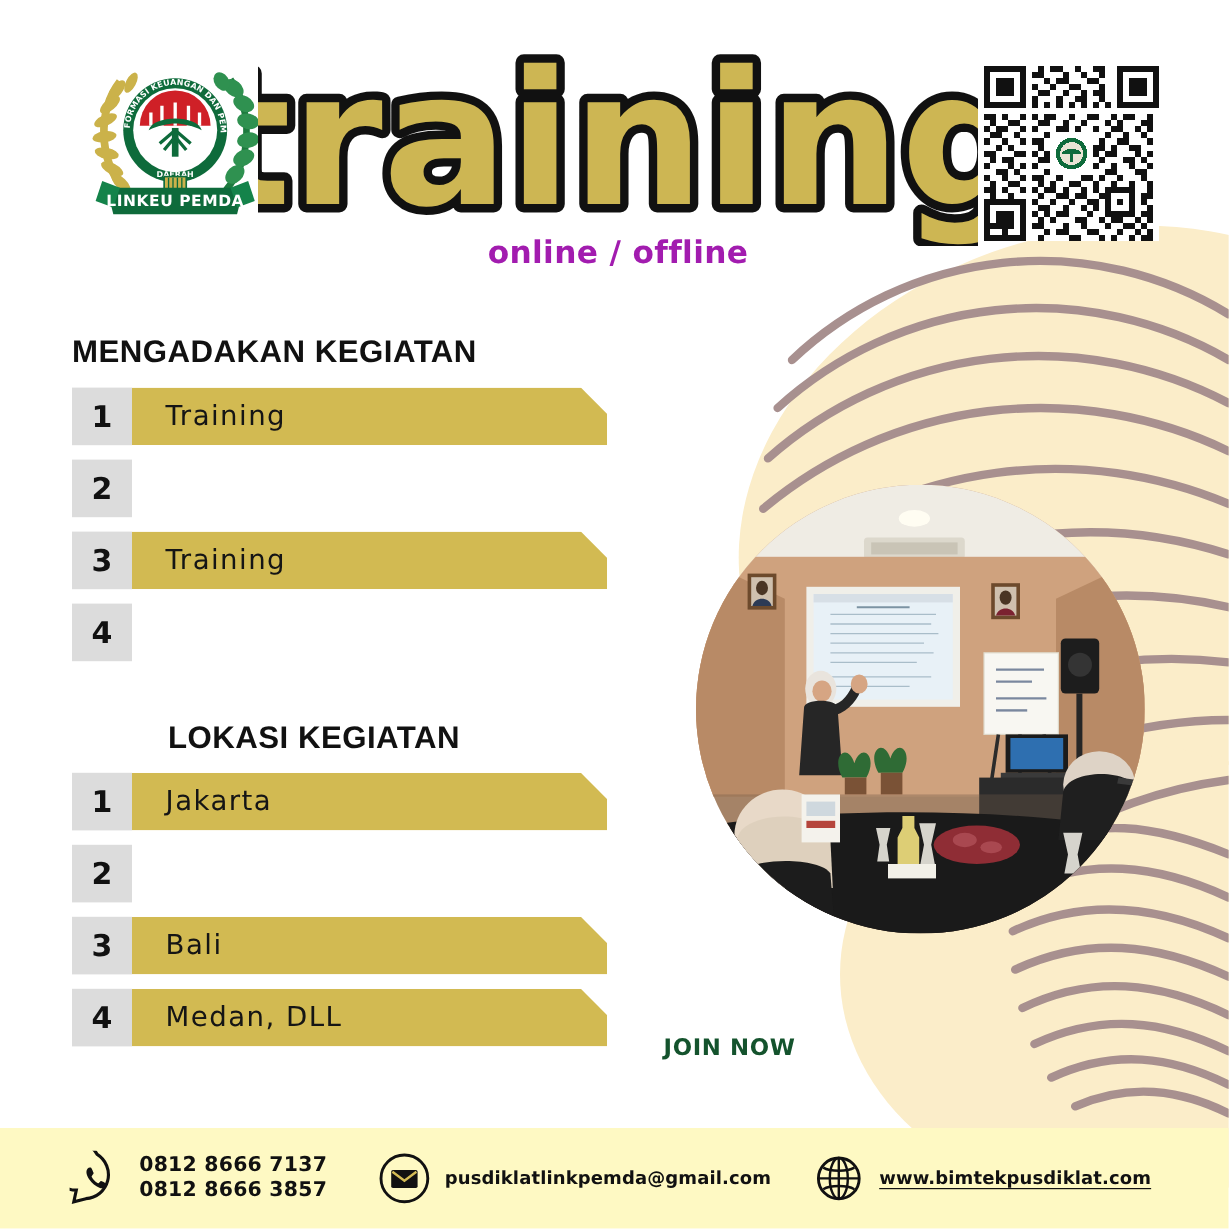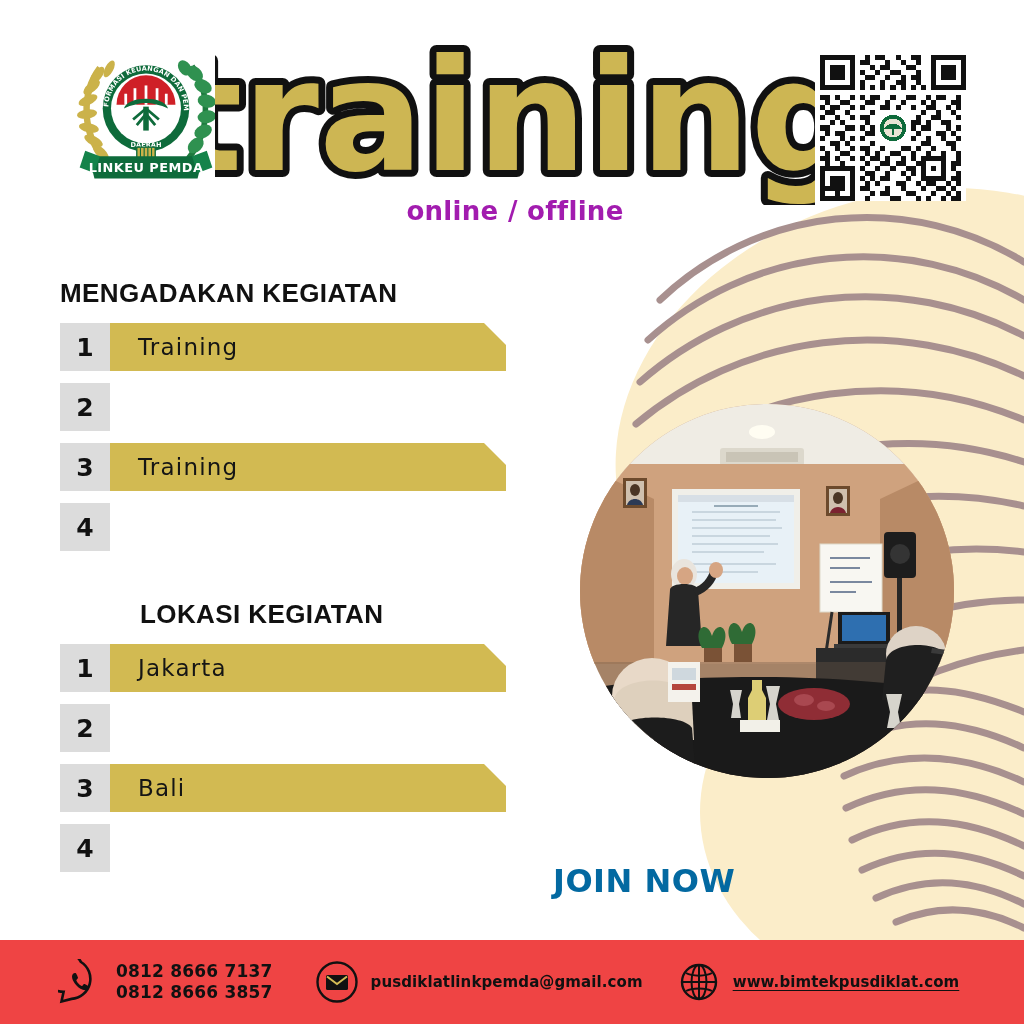--- a/index.html
+++ b/index.html
@@ -98,31 +98,31 @@
     border-radius: 50%;
     overflow: hidden;
   }
 
   
   .join-now {
     position: absolute;
     left: 553px; top: 862px;
     font-family: "DejaVu Sans", sans-serif;
     font-weight: bold;
-    font-size: 32px;
+    font-size: 19px;
     letter-spacing: 0.5px;
-    color: #0369a1;
+    color: #14532d;
   }
 
   
   .footer {
     position: absolute;
     left: 0; bottom: 0;
     width: 1024px; height: 84px;
-    background: #ef4444;
+    background: #fef9c3;
     display: flex;
     align-items: center;
   }
   .footer-inner {
     display: flex; align-items: center;
     padding-left: 58px;
     gap: 0;
     width: 100%;
   }
   .fgroup { display: flex; align-items: center; }
@@ -667,20 +667,23 @@
       <div class="row-num">2</div>
     </div>
     <div class="row">
       <div class="row-num">3</div>
       <div class="row-bar">
         <span class="row-label">Bali</span>
       </div>
     </div>
     <div class="row">
       <div class="row-num">4</div>
+      <div class="row-bar">
+        <span class="row-label">Medan, DLL</span>
+      </div>
     </div>
   </div>
 
   <div class="join-now">JOIN NOW</div>
 
   <div class="footer">
     <div class="footer-inner">
 
       <div class="fgroup">
         <svg class="ficon" width="46" height="46" viewBox="0 0 46 46">

